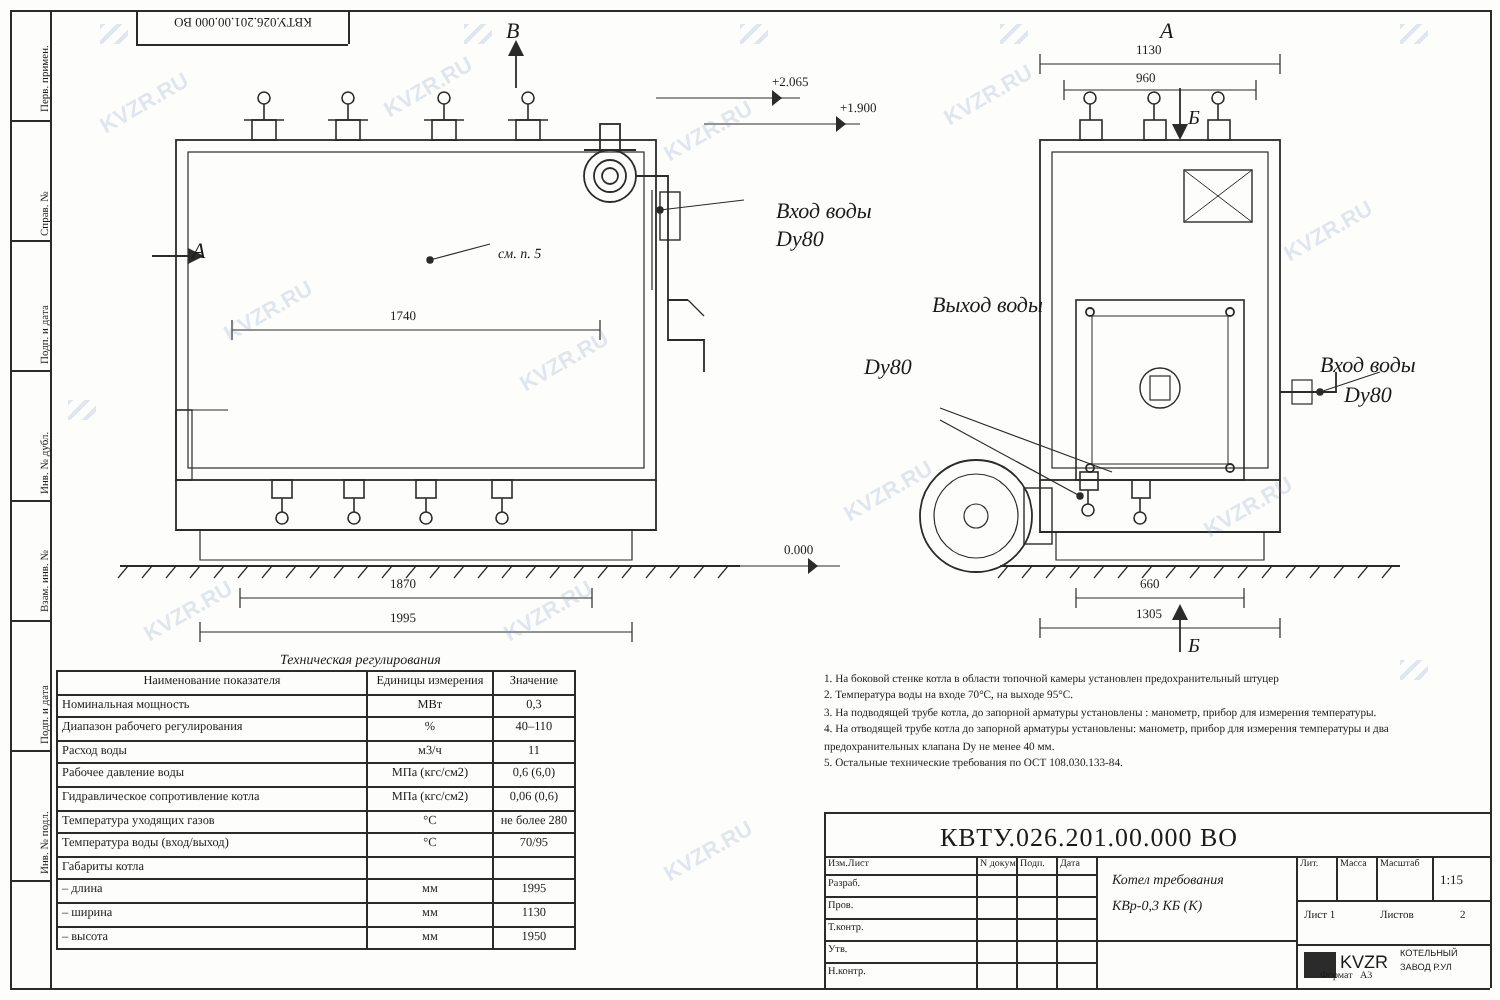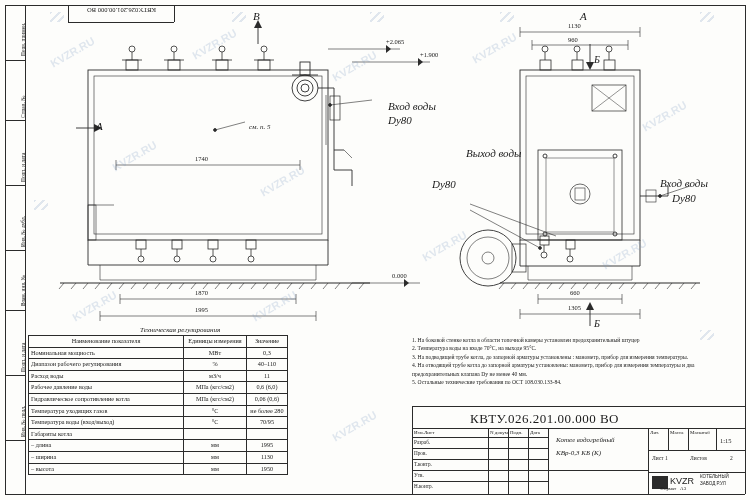--- a/index.html
+++ b/index.html
@@ -403,21 +403,21 @@
   <div class="txt" style="left:490px;top:430px;font-size:5px;">N докум.</div>
   <div class="txt" style="left:510px;top:430px;font-size:5px;">Подп.</div>
   <div class="txt" style="left:530px;top:430px;font-size:5px;">Дата</div>
 
   <div class="txt" style="left:414px;top:439px;font-size:5.2px;">Разраб.</div>
   <div class="txt" style="left:414px;top:450px;font-size:5.2px;">Пров.</div>
   <div class="txt" style="left:414px;top:461px;font-size:5.2px;">Т.контр.</div>
   <div class="txt" style="left:414px;top:483px;font-size:5.2px;">Н.контр.</div>
   <div class="txt" style="left:414px;top:472px;font-size:5.2px;">Утв.</div>
 
-  <div class="txt it" style="left:556px;top:436px;font-size:7px;">Котел водогрейный</div>
+  <div class="txt it" style="left:556px;top:436px;font-size:7px;">Котел требования</div>
   <div class="txt it" style="left:556px;top:449px;font-size:7px;">КВр-0,3 КБ (К)</div>
 
   <div class="txt" style="left:650px;top:430px;font-size:5px;">Лит.</div>
   <div class="txt" style="left:670px;top:430px;font-size:5px;">Масса</div>
   <div class="txt" style="left:690px;top:430px;font-size:5px;">Масштаб</div>
   <div class="txt" style="left:720px;top:437px;font-size:6.5px;">1:15</div>
   <div class="txt" style="left:652px;top:455px;font-size:5.5px;">Лист 1</div>
   <div class="txt" style="left:690px;top:455px;font-size:5.5px;">Листов</div>
   <div class="txt" style="left:730px;top:455px;font-size:5.5px;">2</div>
 

